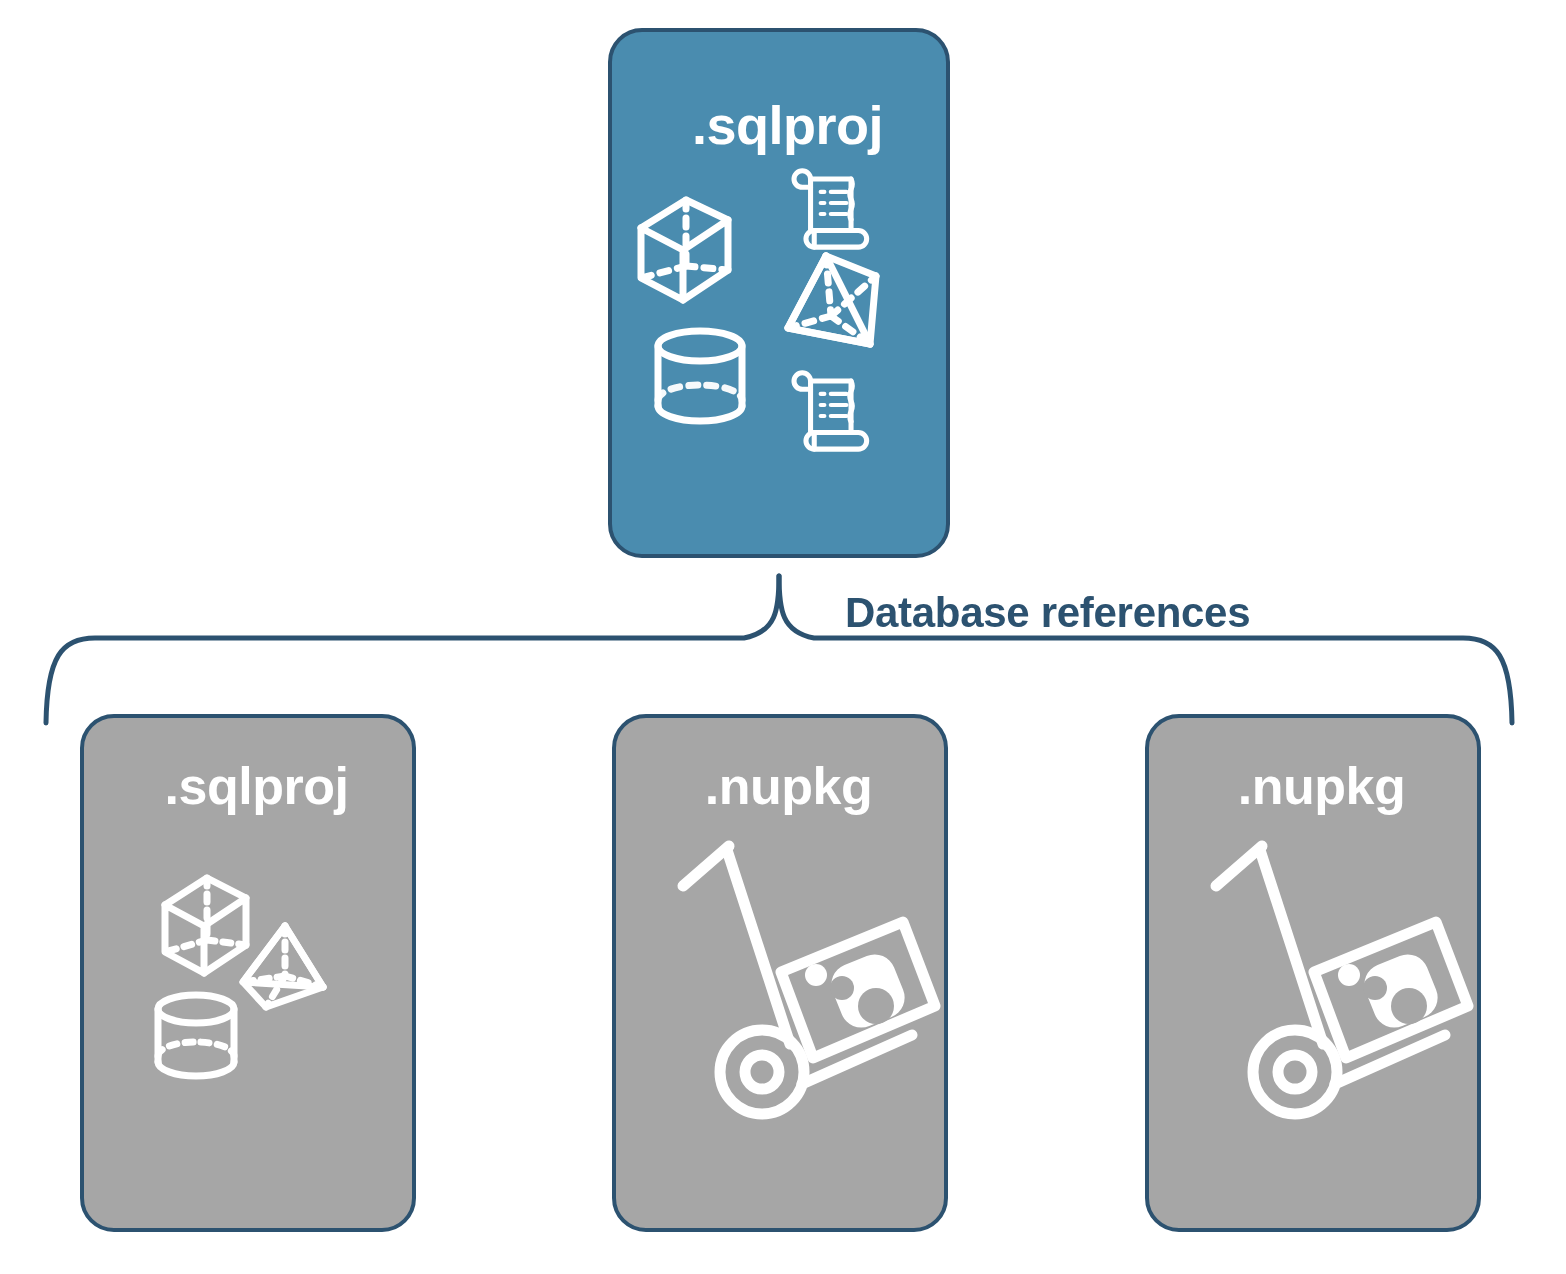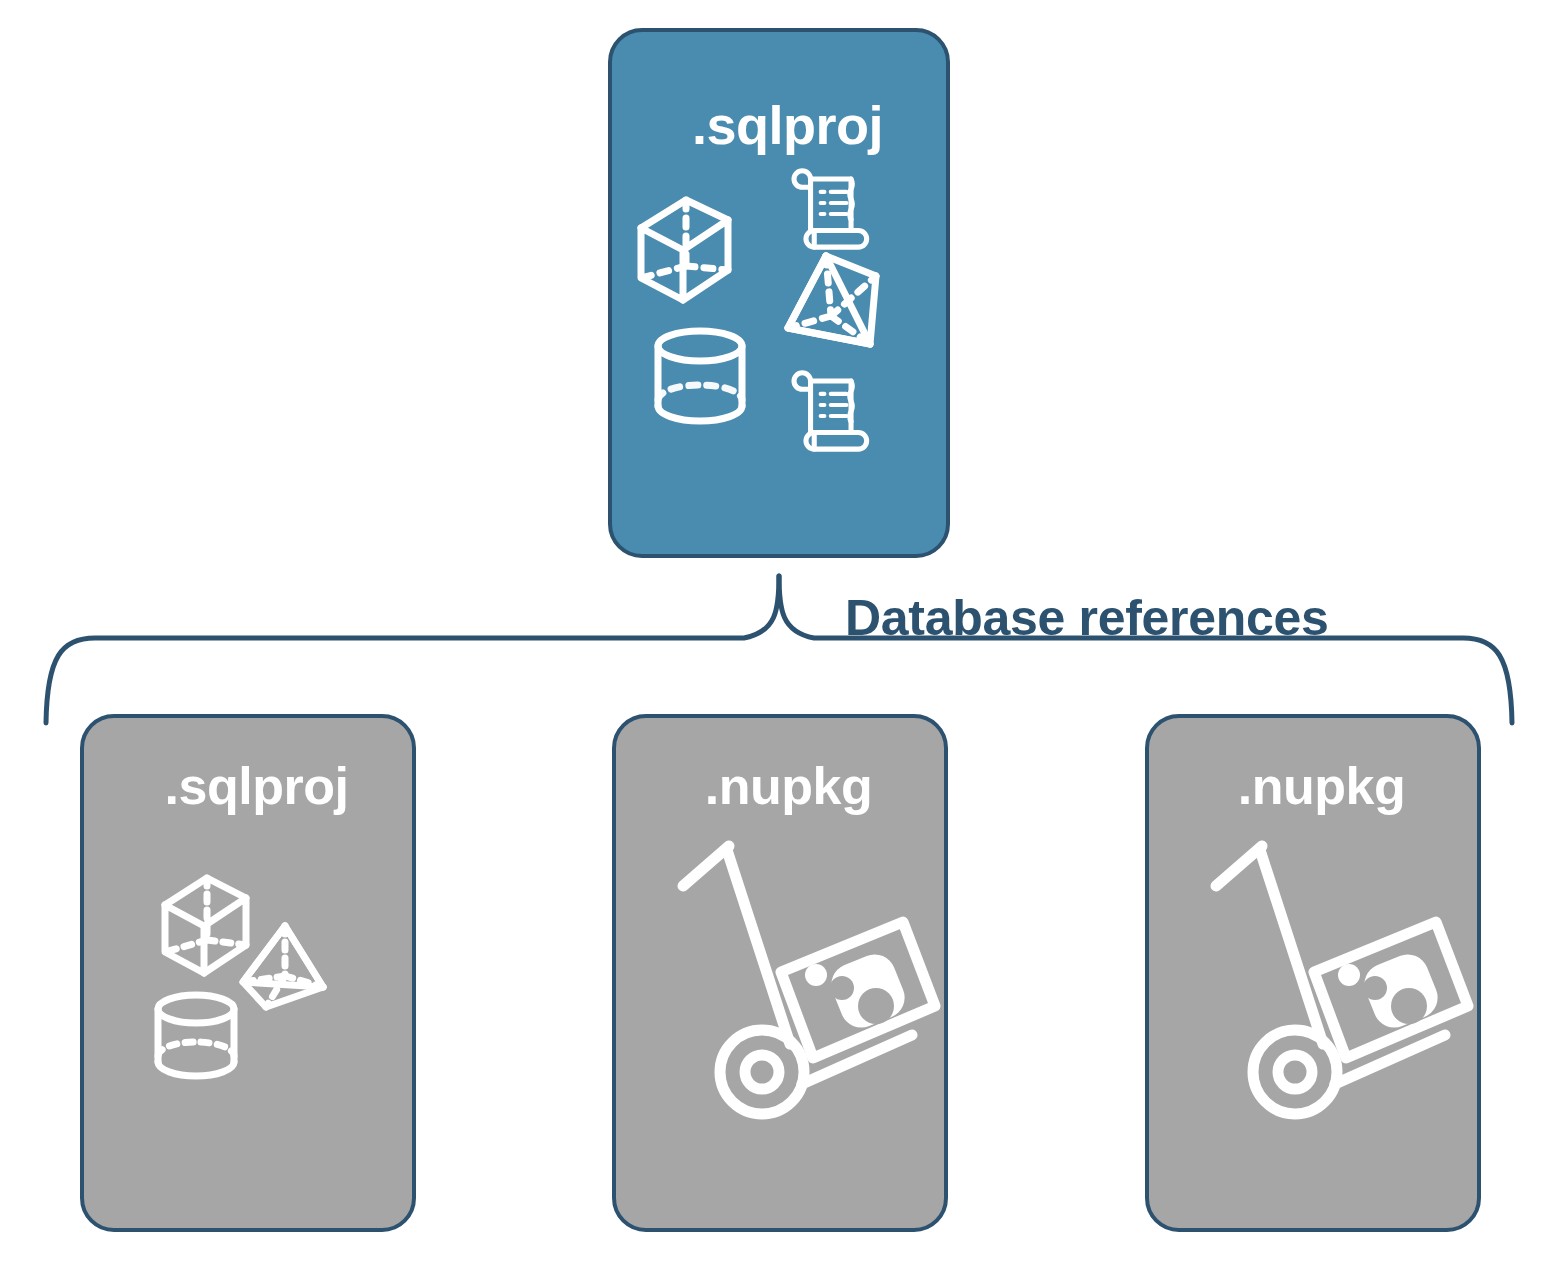--- a/index.html
+++ b/index.html
@@ -66,21 +66,21 @@
     position: absolute;
     left: 0; top: 540px;
     width: 1566px; height: 220px;
   }
 
   
   #db-ref-label {
     position: absolute;
     left: 845px;
     top: 589px;
-    font-size: 50px;
+    font-size: 42px;
     font-weight: bold;
     color: #2c5270;
     letter-spacing: -0.3px;
     white-space: nowrap;
     user-select: none;
   }
 </style>
 </head>
 <body>
 

